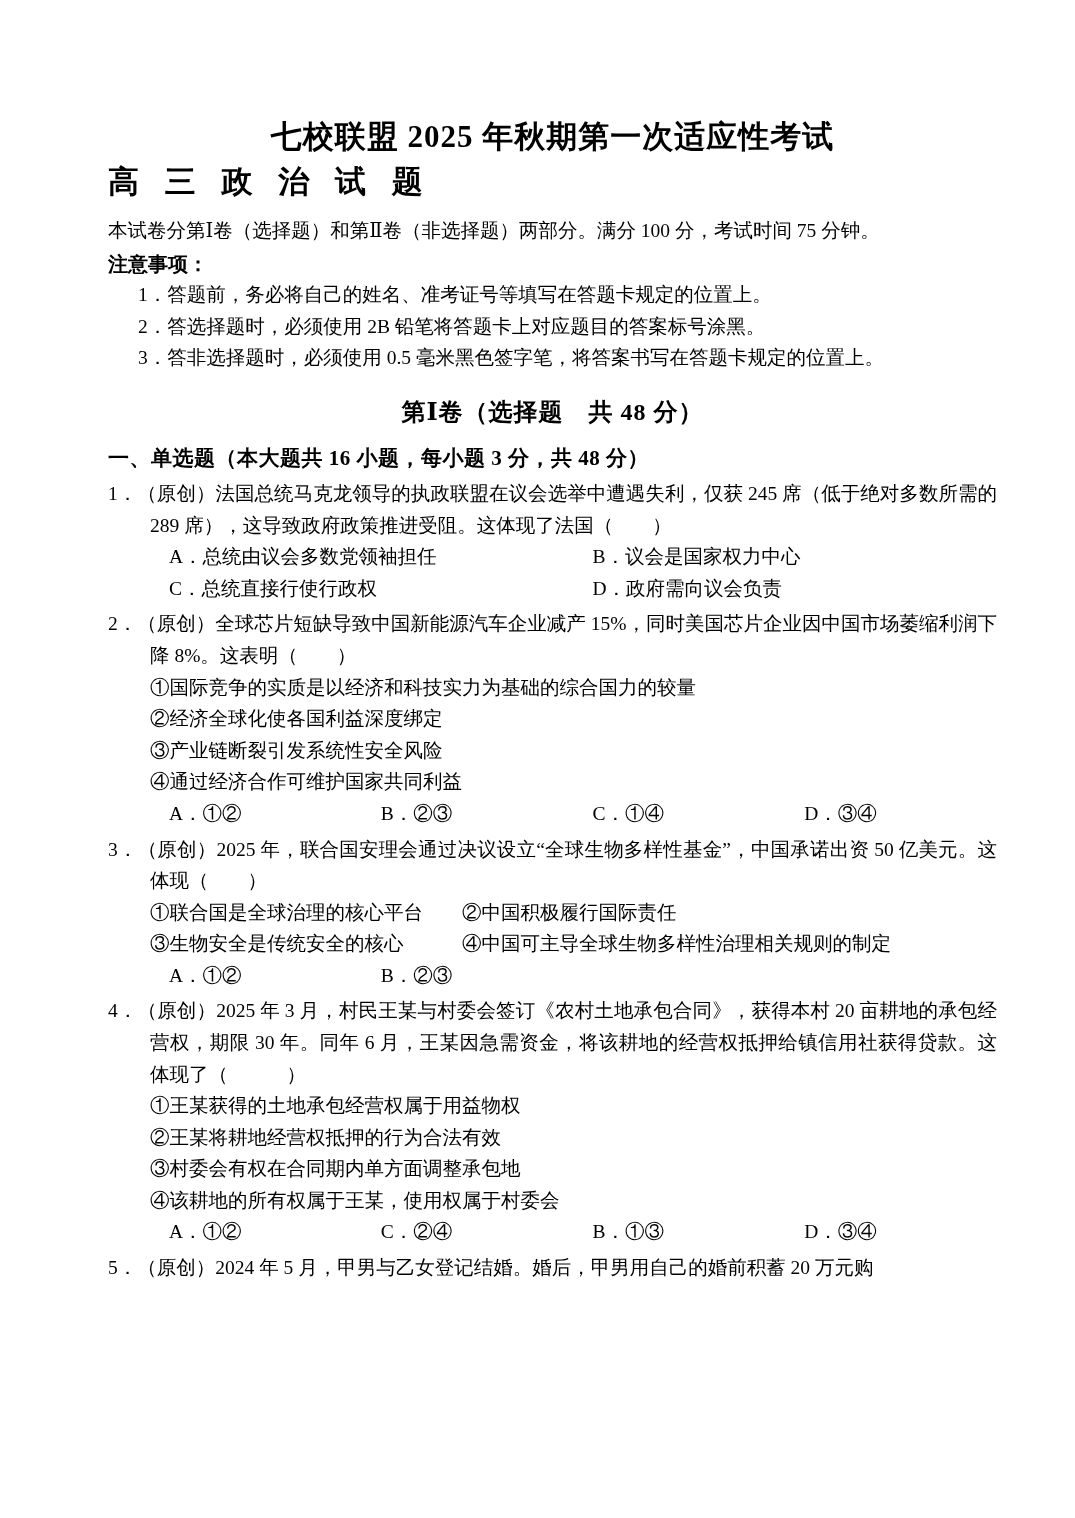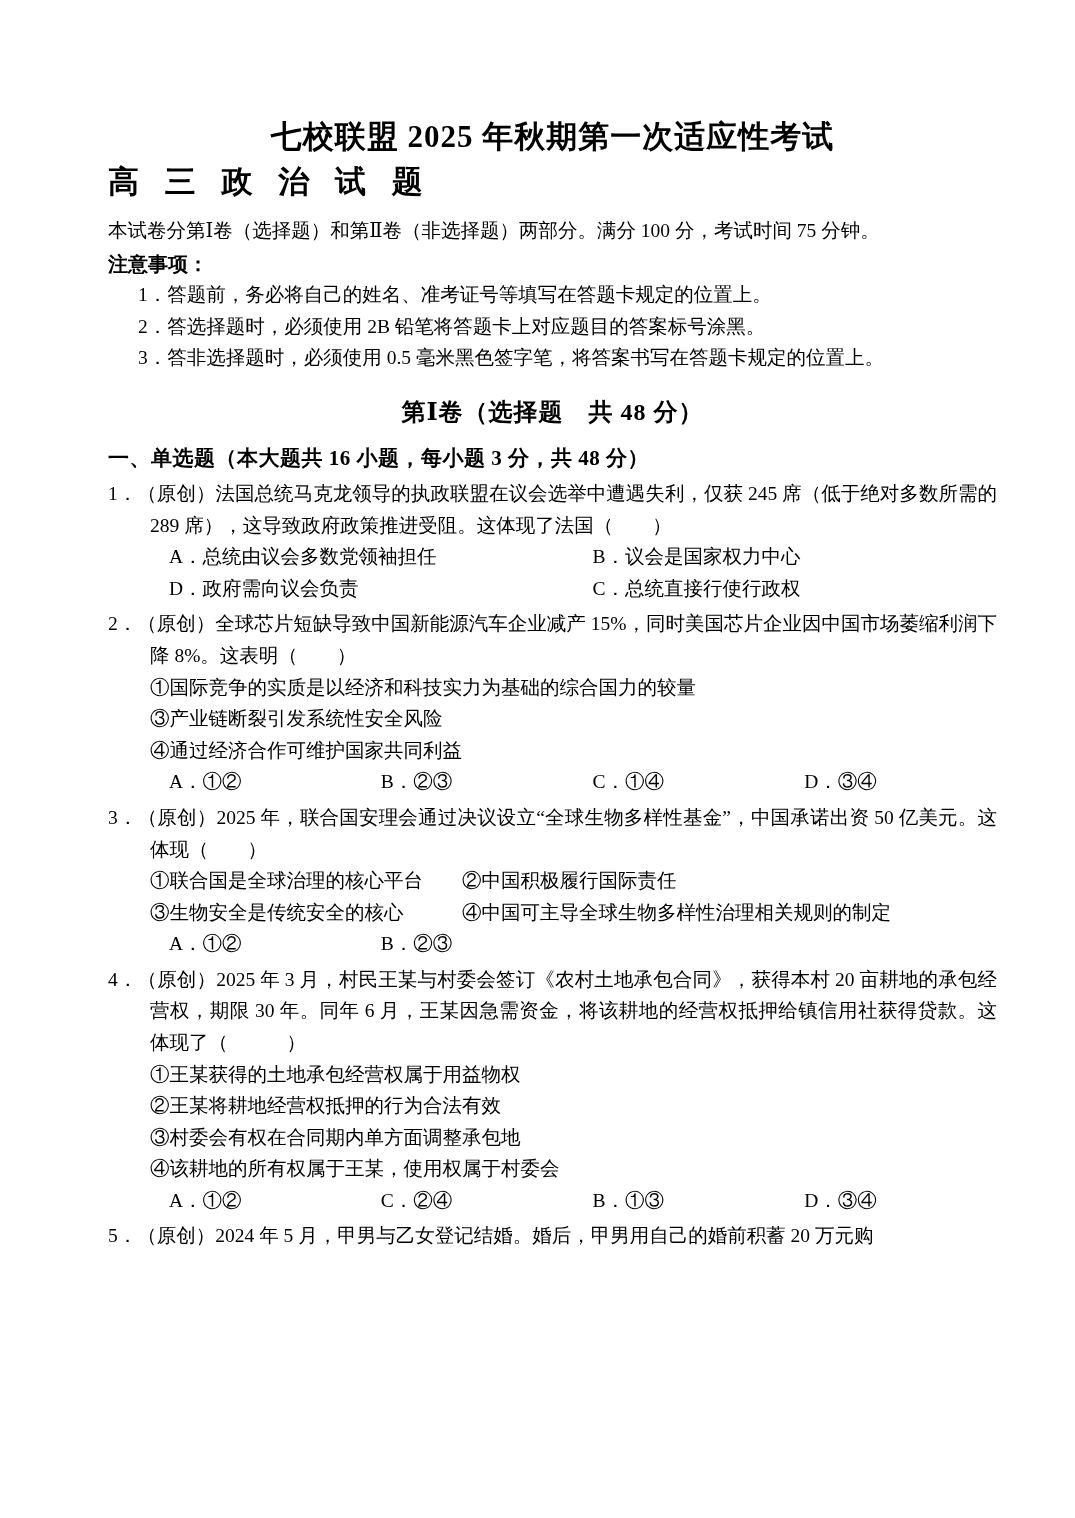--- a/index.html
+++ b/index.html
@@ -120,28 +120,29 @@
 
   <div class="part-title">一、单选题（本大题共 16 小题，每小题 3 分，共 48 分）</div>
 
   <div class="q">
     <div class="q-stem">1．（原创）法国总统马克龙领导的执政联盟在议会选举中遭遇失利，仅获 245 席（低于绝对多数所需的289 席），这导致政府政策推进受阻。这体现了法国（　　）</div>
     <div class="opts-row two">
       <div class="opt">A．总统由议会多数党领袖担任</div>
       <div class="opt">B．议会是国家权力中心</div>
     </div>
     <div class="opts-row two">
+      <div class="opt">C．总统直接行使行政权</div>
       <div class="opt">D．政府需向议会负责</div>
-      <div class="opt">C．总统直接行使行政权</div>
     </div>
   </div>
 
   <div class="q">
     <div class="q-stem">2．（原创）全球芯片短缺导致中国新能源汽车企业减产 15%，同时美国芯片企业因中国市场萎缩利润下降 8%。这表明（　　）</div>
     <div class="q-cont">①国际竞争的实质是以经济和科技实力为基础的综合国力的较量</div>
+    <div class="q-cont">②经济全球化使各国利益深度绑定</div>
     <div class="q-cont">③产业链断裂引发系统性安全风险</div>
     <div class="q-cont">④通过经济合作可维护国家共同利益</div>
     <div class="opts-row four">
       <div class="opt">A．①②</div>
       <div class="opt">B．②③</div>
       <div class="opt">C．①④</div>
       <div class="opt">D．③④</div>
     </div>
   </div>
 

